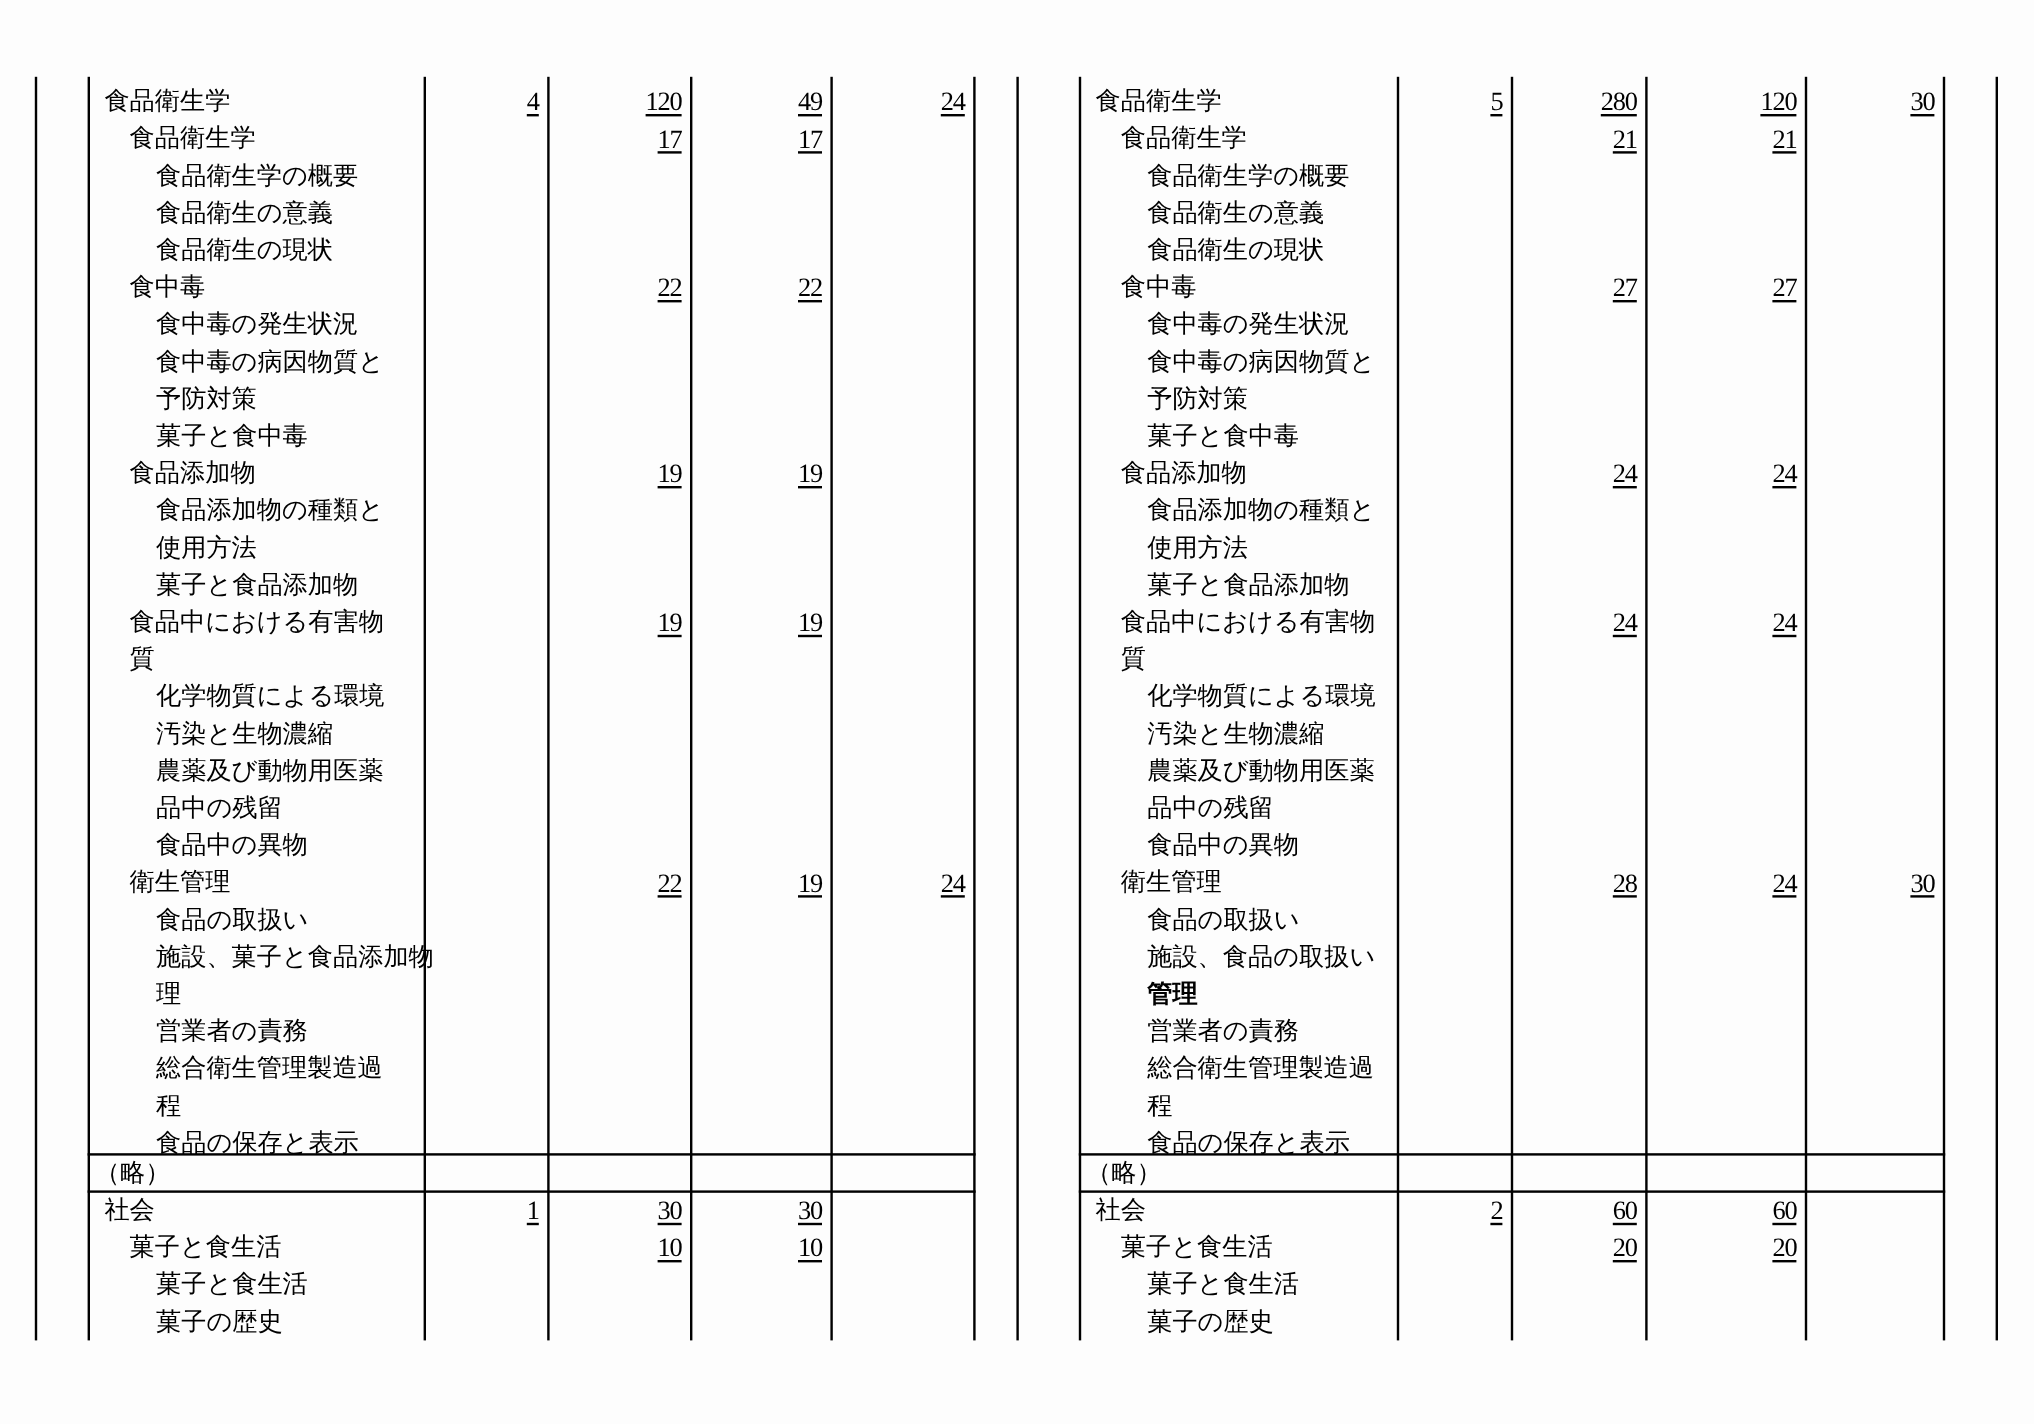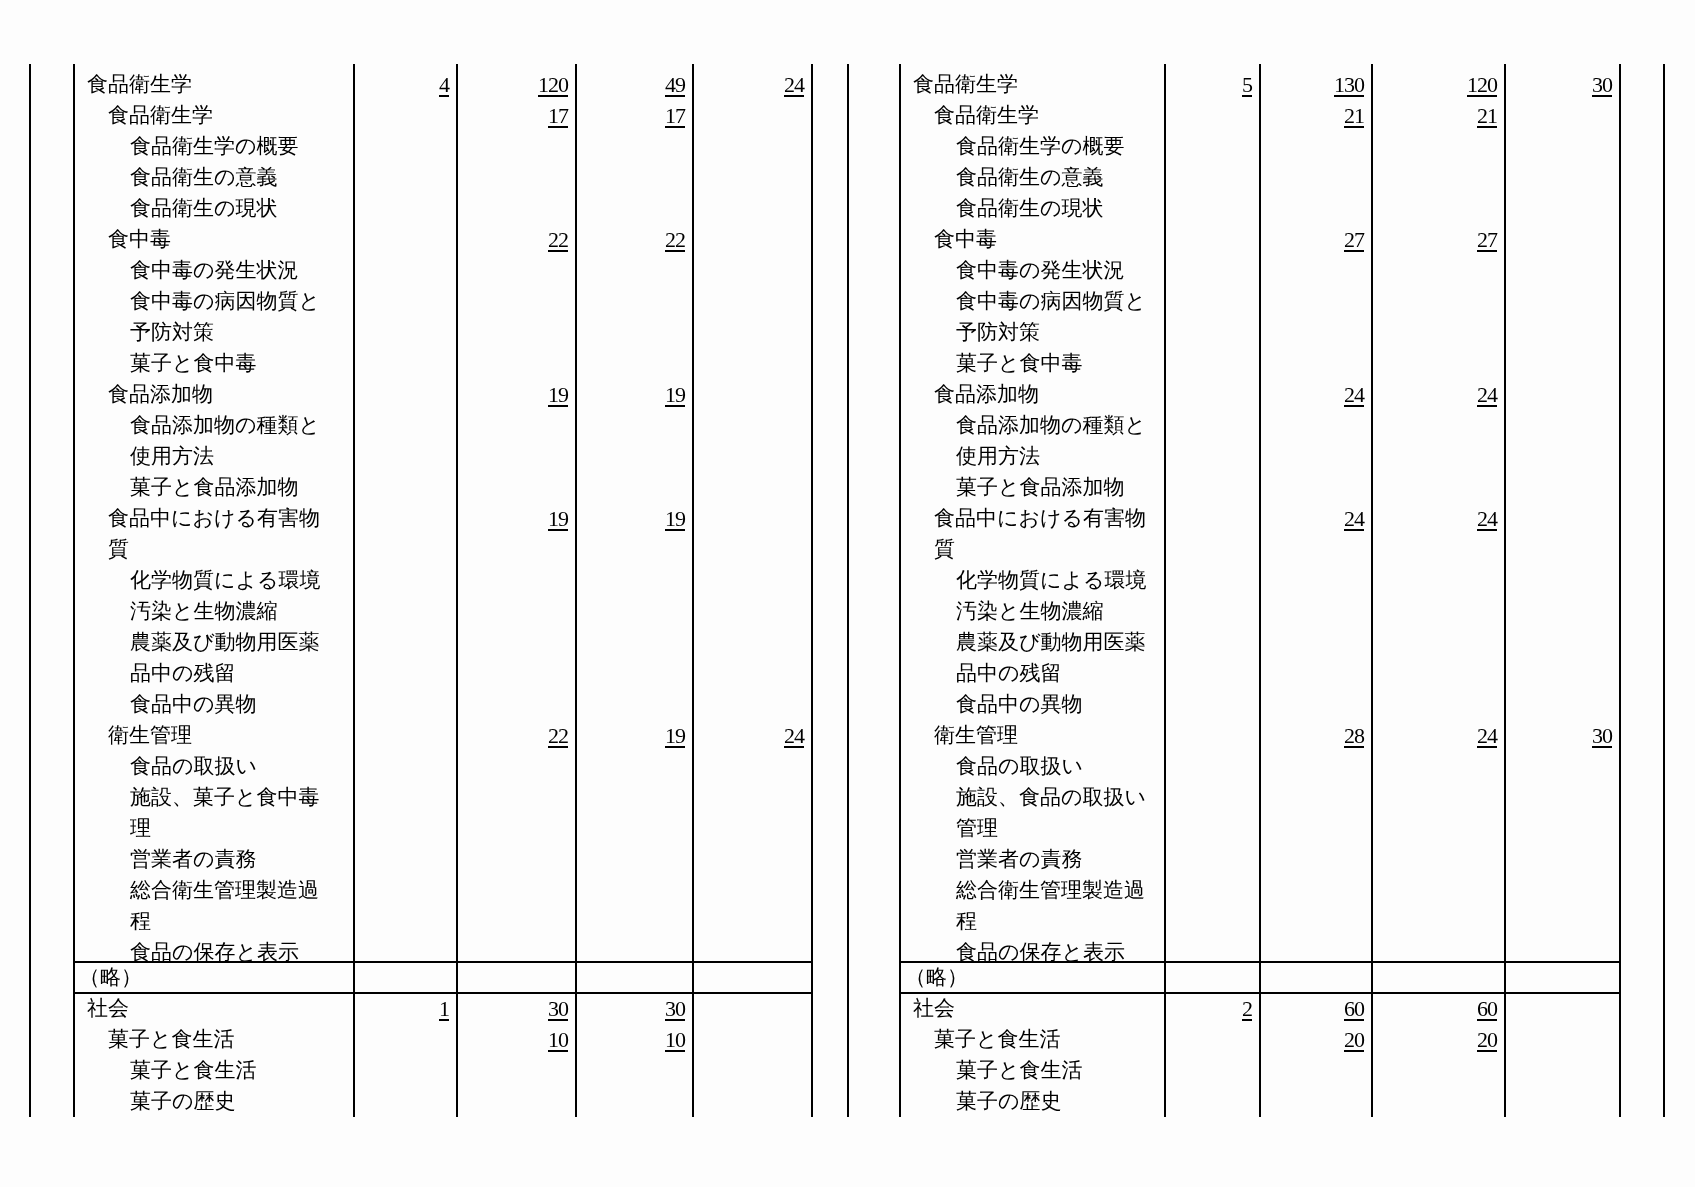--- a/index.html
+++ b/index.html
@@ -117,21 +117,21 @@
     <div class="row" style="top: 656px; left: 0px; width: 1695px;">
       <span class="txt" style="left: 108px;">衛生管理</span>
       <span class="num" style="right: 1127px;">22</span>
       <span class="num" style="right: 1010px;">19</span>
       <span class="num" style="right: 891px;">24</span>
     </div>
     <div class="row" style="top: 687px; left: 0px; width: 1695px;">
       <span class="txt" style="left: 130px;">食品の取扱い</span>
     </div>
     <div class="row" style="top: 718px; left: 0px; width: 1695px;">
-      <span class="txt" style="left: 130px;">施設、菓子と食中毒</span>
+      <span class="txt" style="left: 130px;">施設、菓子と食品添加物</span>
     </div>
     <div class="row" style="top: 749px; left: 0px; width: 1695px;">
       <span class="txt" style="left: 130px;">理</span>
     </div>
     <div class="row" style="top: 780px; left: 0px; width: 1695px;">
       <span class="txt" style="left: 130px;">営業者の責務</span>
     </div>
     <div class="row" style="top: 811px; left: 0px; width: 1695px;">
       <span class="txt" style="left: 130px;">総合衛生管理製造過</span>
     </div>
@@ -158,21 +158,21 @@
     </div>
     <div class="row" style="top: 1022px; left: 0px; width: 1695px;">
       <span class="txt" style="left: 130px;">菓子の歴史</span>
     </div>
   </div>
 
 <div id="tbl-right" class="tbl">
     <div class="row" style="top: 5px; left: 0px; width: 1695px;">
       <span class="txt" style="left: 913px;">食品衛生学</span>
       <span class="num" style="right: 443px;">5</span>
-      <span class="num" style="right: 331px;">130</span>
+      <span class="num" style="right: 331px;">280</span>
       <span class="num" style="right: 198px;">120</span>
       <span class="num" style="right: 83px;">30</span>
     </div>
     <div class="row" style="top: 36px; left: 0px; width: 1695px;">
       <span class="txt" style="left: 934px;">食品衛生学</span>
       <span class="num" style="right: 331px;">21</span>
       <span class="num" style="right: 198px;">21</span>
     </div>
     <div class="row" style="top: 67px; left: 0px; width: 1695px;">
       <span class="txt" style="left: 956px;">食品衛生学の概要</span>
@@ -243,21 +243,21 @@
       <span class="num" style="right: 198px;">24</span>
       <span class="num" style="right: 83px;">30</span>
     </div>
     <div class="row" style="top: 687px; left: 0px; width: 1695px;">
       <span class="txt" style="left: 956px;">食品の取扱い</span>
     </div>
     <div class="row" style="top: 718px; left: 0px; width: 1695px;">
       <span class="txt" style="left: 956px;">施設、食品の取扱い</span>
     </div>
     <div class="row" style="top: 749px; left: 0px; width: 1695px;">
-      <span class="txt" style="left: 956px;">管理</span>
+      <span class="txt" style="left: 956px; font-weight: bold;">管理</span>
     </div>
     <div class="row" style="top: 780px; left: 0px; width: 1695px;">
       <span class="txt" style="left: 956px;">営業者の責務</span>
     </div>
     <div class="row" style="top: 811px; left: 0px; width: 1695px;">
       <span class="txt" style="left: 956px;">総合衛生管理製造過</span>
     </div>
     <div class="row" style="top: 842px; left: 0px; width: 1695px;">
       <span class="txt" style="left: 956px;">程</span>
     </div>

